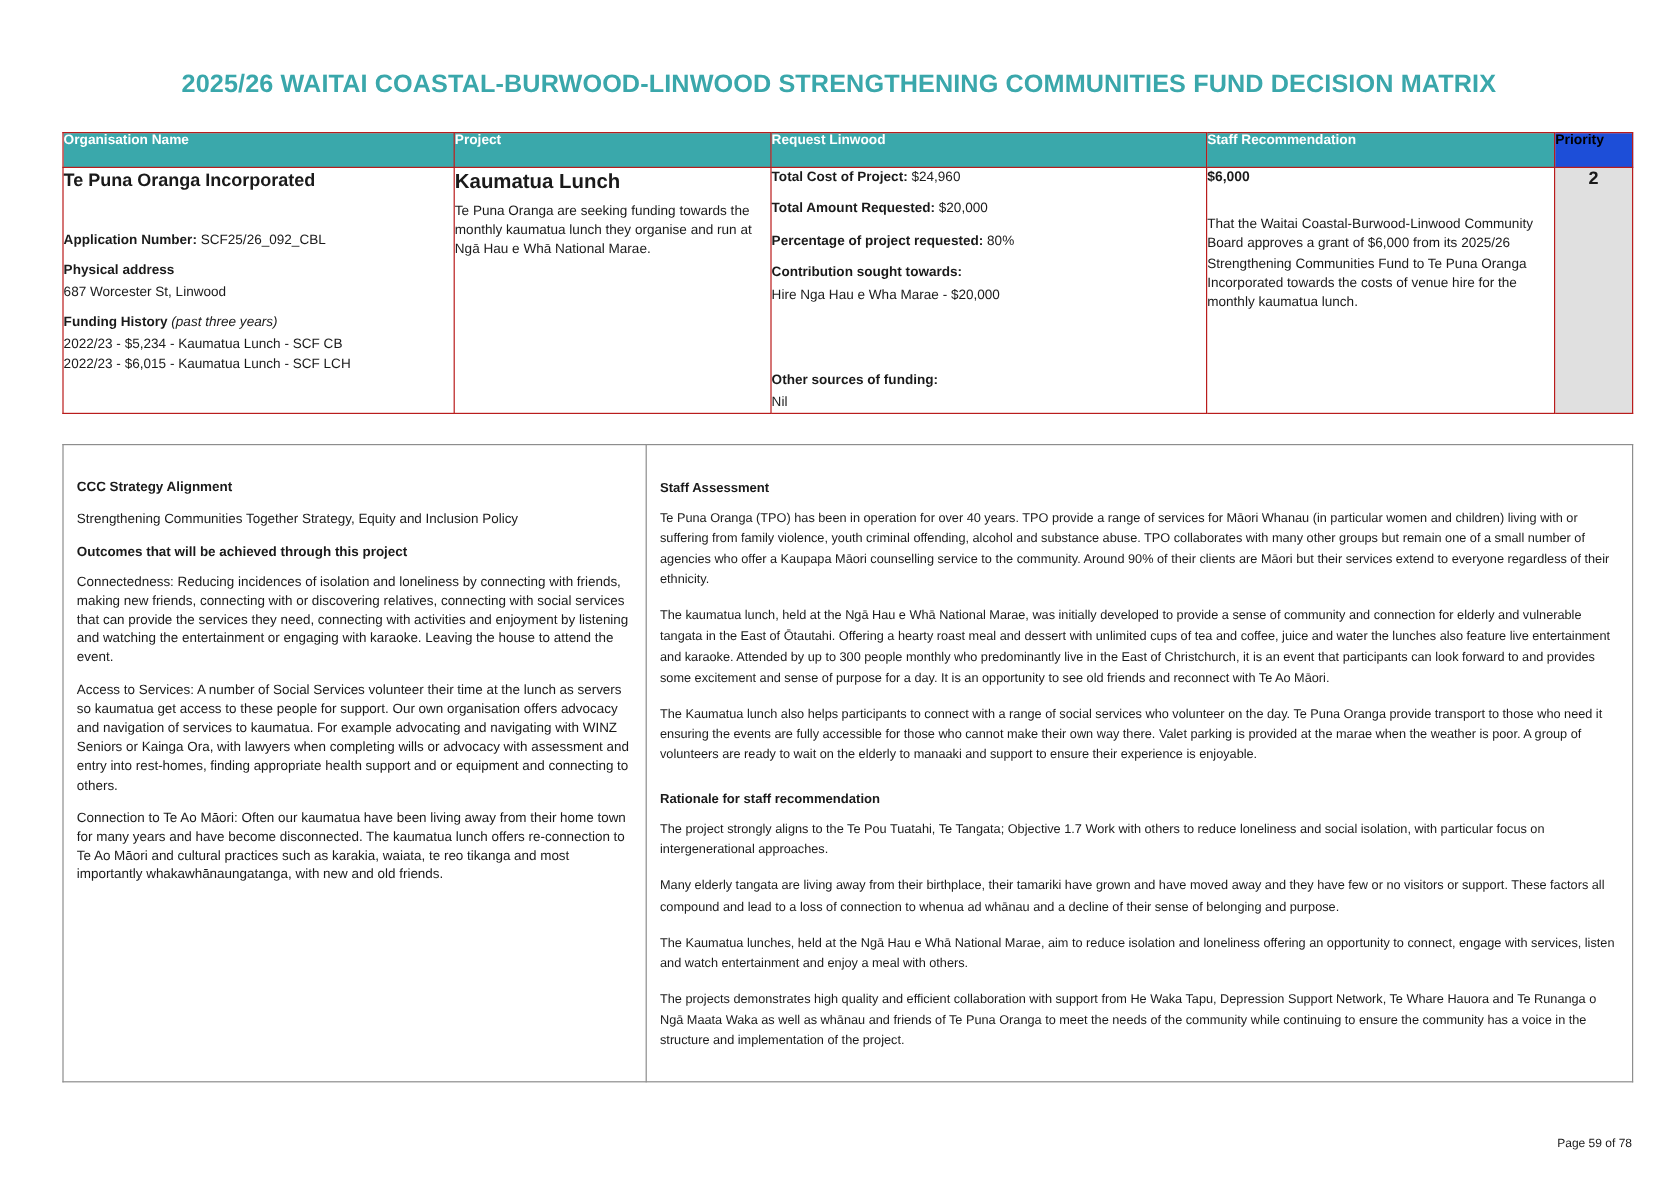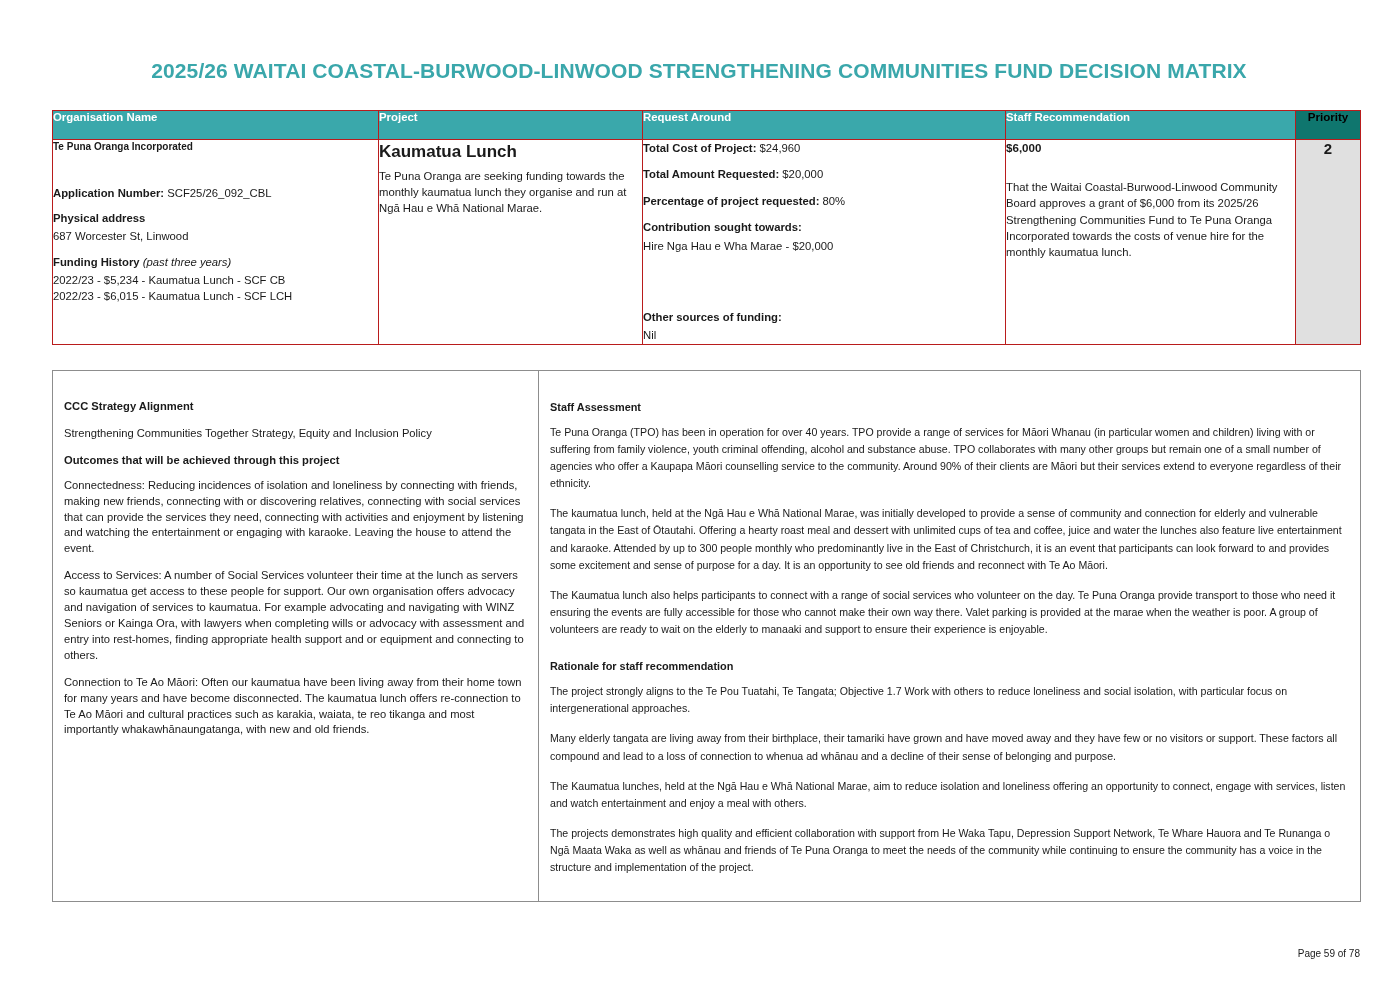--- a/index.html
+++ b/index.html
@@ -52,25 +52,24 @@
     background: #3aa8ab;
     color: #ffffff;
     font-weight: bold;
     font-size: 11.4px;
     padding: 8px 10px 9px 10px;
     height: 29px;
     line-height: 1.1;
     text-align: left;
   }
   .hdr-priority {
-    background: #0f766e;
+    background: #1d4ed8;
     color: #000000;
     font-weight: bold;
     font-size: 11.6px;
-    text-align: center;
     padding: 6px 2px;
     line-height: 1.1;
     border-bottom: none;
   }
   .priority-cell {
     background: #e0e0e0;
     text-align: center;
     font-weight: bold;
     font-size: 15px;
     padding-top: 15px;
@@ -79,21 +78,21 @@
   .body-cell {
     padding: 11px 11px 12px 11px;
     font-size: 11.3px;
     line-height: 1.45;
     height: 205px;
   }
   .body-cell p { margin: 0 0 9px 0; }
   .body-cell p:last-child { margin-bottom: 0; }
   .org-title {
     font-weight: bold;
-    font-size: 10px;
+    font-size: 15px;
     margin: 0 0 30px 0 !important;
   }
   .lbl { font-weight: bold; }
   .ital { font-style: italic; font-weight: normal; text-align: center; }
   .tight { margin-bottom: 2px !important; }
   .proj-title { font-weight: bold; font-size: 17px; margin-bottom: 3px !important; }
   .budget-line { margin-bottom: 10px !important; }
   .nowrapblock { margin-bottom: 0 !important; }
   .spacer-lg { height: 46px; }
   .rec-amount { font-weight: bold; font-size: 11.6px; margin-bottom: 22px !important; }
@@ -155,21 +154,21 @@
       <col style="width:326px">
       <col style="width:264px">
       <col style="width:363px">
       <col style="width:290px">
       <col style="width:65px">
     </colgroup>
     <tbody>
       <tr>
         <td class="hdr-cell">Organisation Name</td>
         <td class="hdr-cell">Project</td>
-        <td class="hdr-cell">Request Around</td>
+        <td class="hdr-cell">Request Linwood</td>
         <td class="hdr-cell">Staff Recommendation</td>
         <td class="hdr-priority" rowspan="1">Priority</td>
       </tr>
       <tr>
         <td class="body-cell">
           <p class="org-title">Te Puna Oranga Incorporated</p>
           <p>
             <span class="lbl">Application Number:</span>
             <span>SCF25/26_092_CBL</span>
           </p>

